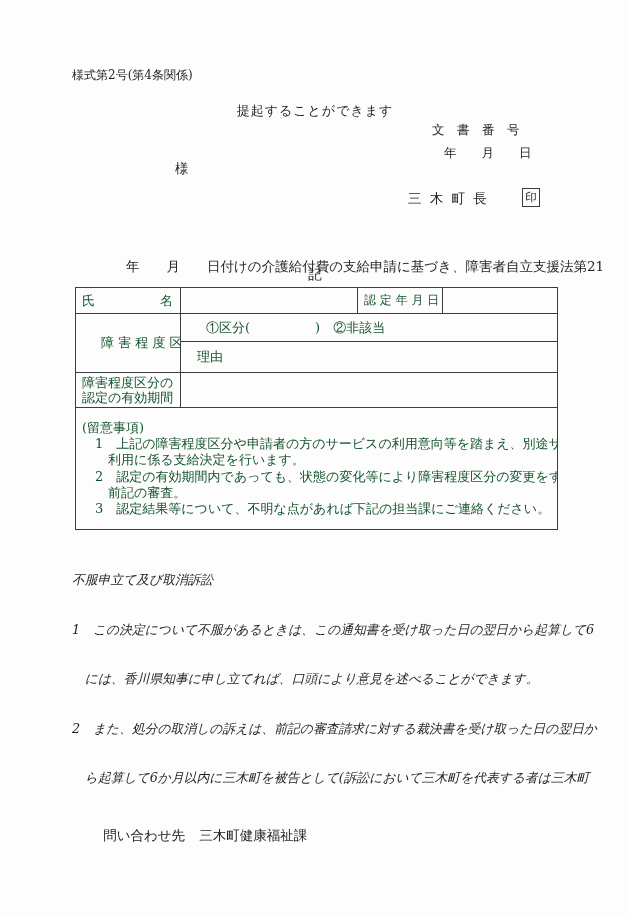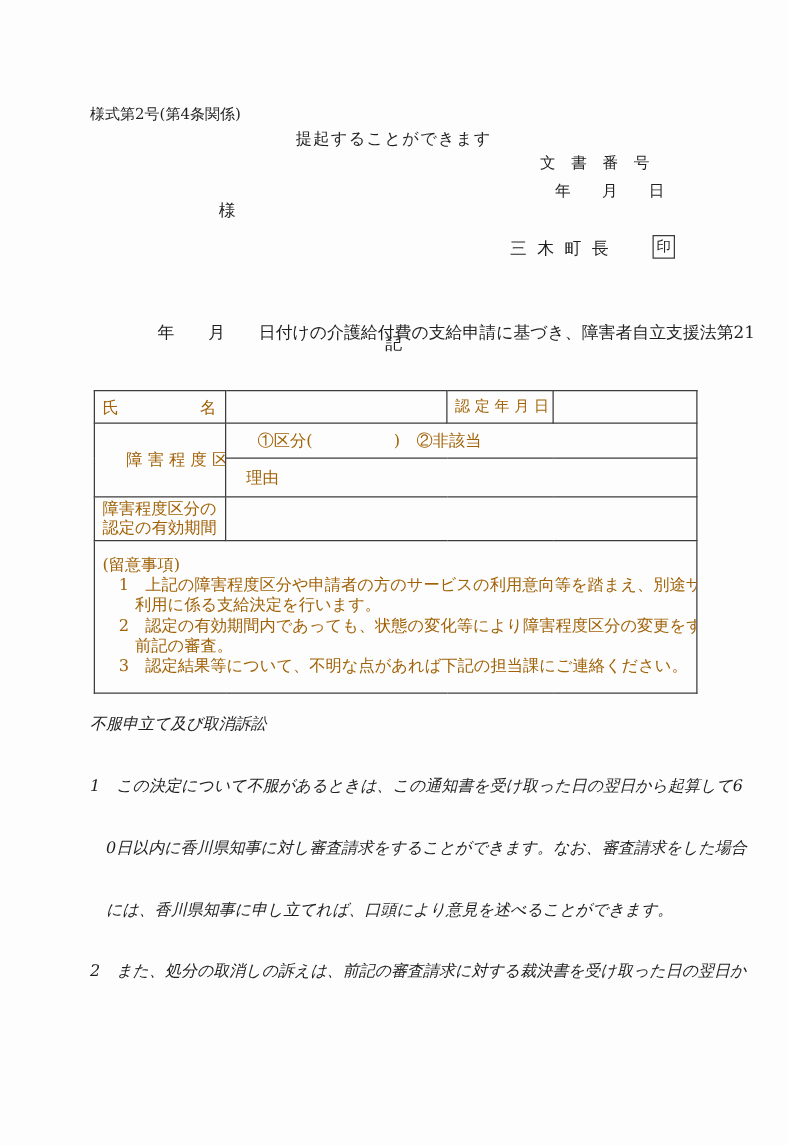--- a/index.html
+++ b/index.html
@@ -10,42 +10,42 @@
   }
   .page {
     position: relative;
     width: 630px;
     height: 916px;
     background: #fdfdfd;
     overflow: hidden;
   }
   .abs { position: absolute; white-space: pre; }
 
-  .form-number   { left: 72px;  top: 83px;  font-size: 12px; }
+  .form-number   { left: 72px;  top: 67px;  font-size: 12px; }
   .doc-title     { left: 0; right: 0; top: 102px; text-align: center; font-size: 13px; letter-spacing: 1px; }
   .doc-number    { left: 432px; top: 122px; font-size: 12.5px; }
   .date-line     { left: 444px; top: 145px; font-size: 12.5px; }
   .addressee     { left: 175px; top: 160px; font-size: 13.5px; }
   .issuer        { left: 408px; top: 190px; font-size: 13.5px; letter-spacing: 2px; }
   .seal-box {
     position: absolute; left: 522px; top: 188px;
     width: 18px; height: 19px;
     border: 1px solid #3c3c3c;
     font-size: 11.5px; line-height: 17px; text-align: center;
     white-space: normal;
   }
 
   .intro { left: 72px; top: 223px; width: 490px; font-size: 13.5px; }
   .intro .line { line-height: 22px; white-space: pre; }
   .record-marker { left: 0; right: 0; top: 266px; text-align: center; font-size: 13.5px; }
 
   table.main-table {
     position: absolute; left: 75px; top: 287px;
     width: 482px; border-collapse: collapse; table-layout: fixed;
-    font-size: 13px; color: #a16207; margin-top: 25px;
+    font-size: 13px; color: #14532d;
   }
   table.main-table td { border: 1px solid #3c3c3c; padding: 2px 6px; vertical-align: middle; overflow: hidden; }
   col.c1 { width: 105px; } col.c2 { width: 177px; } col.c3 { width: 85px; } col.c4 { width: 115px; }
   tr.r1 td { height: 26px; }
   tr.r2 td { height: 28px; padding-left: 25px; }
   tr.r3 td { height: 31px; padding-left: 16px; }
   tr.r4 td { height: 31px; }
   td.name-lbl { white-space: pre; padding: 2px 5px; }
   td.cert-lbl { font-size: 12px; white-space: pre; padding: 2px 4px; }
   td.cat-lbl  { white-space: pre; padding: 2px 5px; }
@@ -120,25 +120,28 @@
           <div class="line">　　前記の審査。</div>
           <div class="line">　3　認定結果等について、不明な点があれば下記の担当課にご連絡ください。</div>
         </td>
       </tr>
     </tbody>
   </table>
 
   <div class="abs appeal">
     <div class="line">不服申立て及び取消訴訟</div>
     <div class="line">1　この決定について不服があるときは、この通知書を受け取った日の翌日から起算して6</div>
-    <div class="line">　0日以内に香川県知事に対し審査請求をすることができます。なお、審査請求をした場合</div>
     <div class="line">　には、香川県知事に申し立てれば、口頭により意見を述べることができます。</div>
     <div class="line">2　また、処分の取消しの訴えは、前記の審査請求に対する裁決書を受け取った日の翌日か</div>
+    <div class="line">　ら起算して6か月以内に三木町を被告として(訴訟において三木町を代表する者は三木町</div>
     
     
     
     
     
     
   </div>
 
+  <div class="abs footer">
+    <span>問い合わせ先</span><span class="contact-value">三木町健康福祉課</span>
+  </div>
 
 </div>
 
 </body></html>

